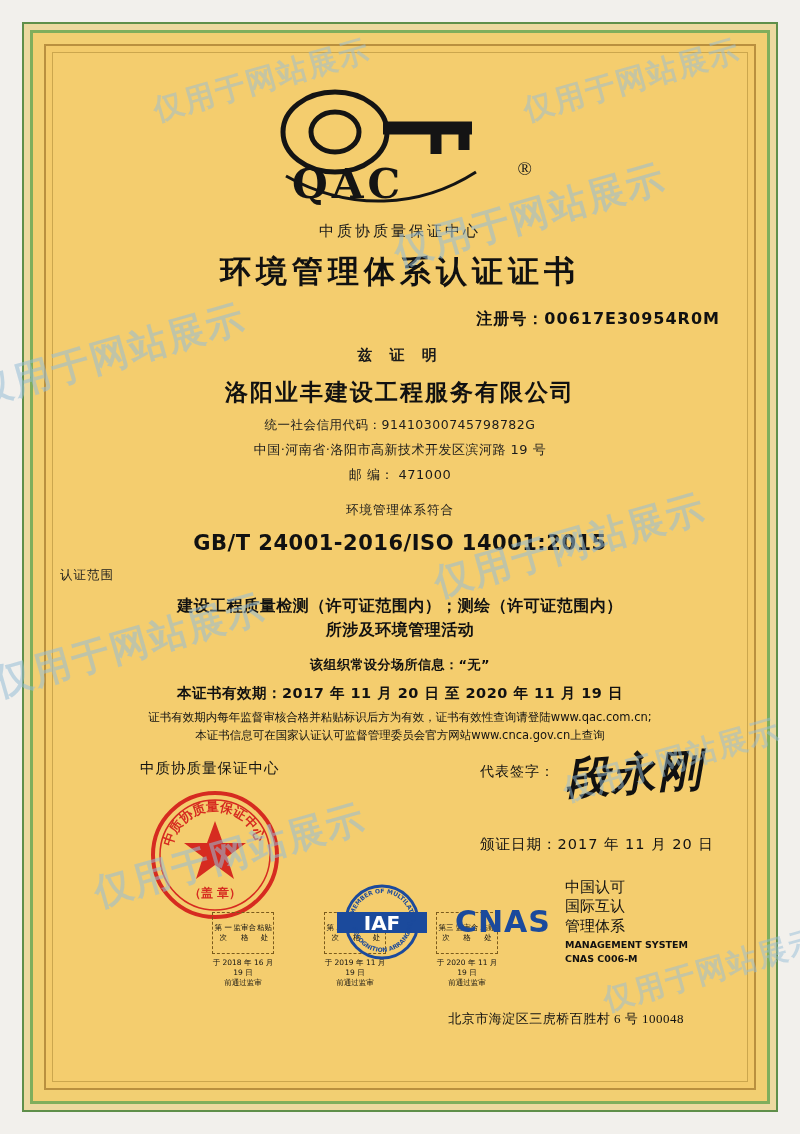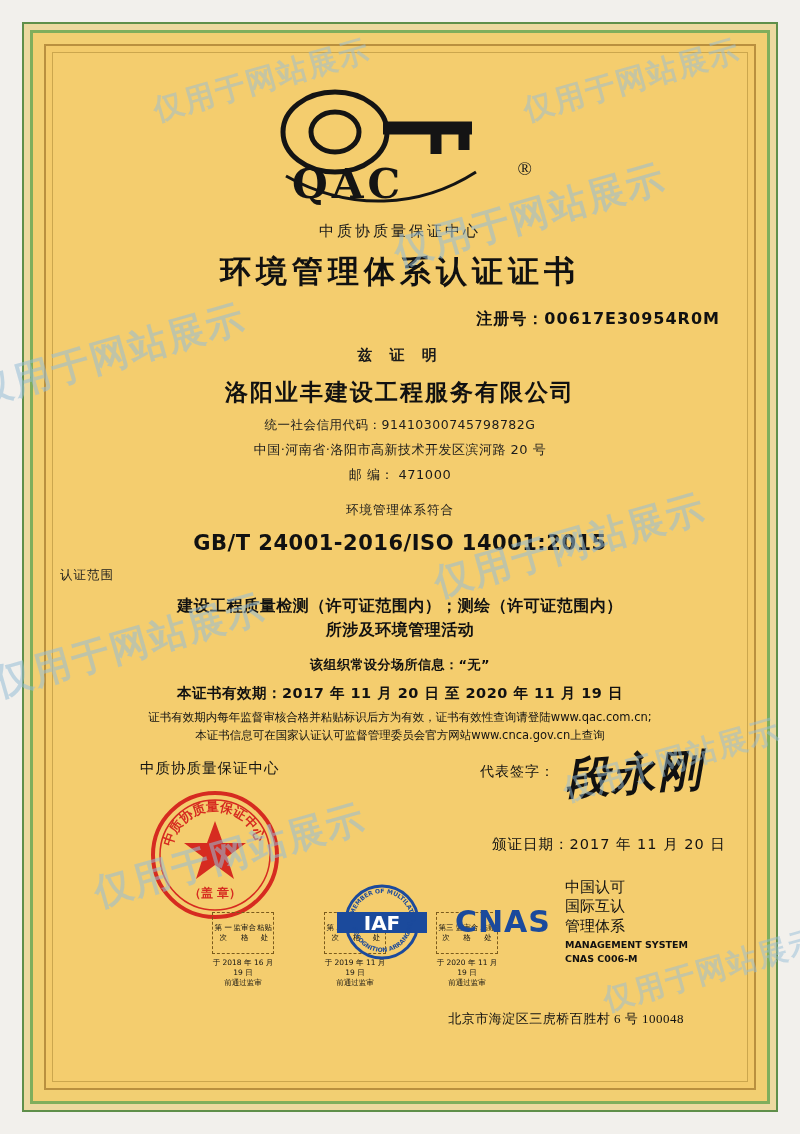--- a/index.html
+++ b/index.html
@@ -168,21 +168,21 @@
   .sig-hand{
     position:absolute;left:505px;top:-14px;
     font-family:"DejaVu Serif", serif;
     font-size:44px;color:#111;
     font-weight:bold;
     letter-spacing:2px;
     transform:rotate(-4deg);
     font-style:italic;
   }
   .issue-date{
-    position:absolute;left:432px;top:76px;
+    position:absolute;left:420px;top:76px;
     font-family:"DejaVu Sans", sans-serif;
     font-size:14.5px;color:#111;letter-spacing:1px;
   }
 
   
   .stamps{
     position:absolute;left:150px;bottom:86px;
     display:flex;gap:46px;
   }
   .stamp{
@@ -284,21 +284,21 @@
     <div class="regno">
       <span>注册号：</span><span>00617E30954R0M</span>
     </div>
 
     <div class="hereby">兹 证 明</div>
     <div class="company">洛阳业丰建设工程服务有限公司</div>
 
     <div class="small-line">
       <span>统一社会信用代码：</span><span>91410300745798782G</span>
     </div>
-    <div class="addr-line">中国·河南省·洛阳市高新技术开发区滨河路 20 号</div>
+    <div class="addr-line">中国·河南省·洛阳市高新技术开发区滨河路 19 号</div>
     <div class="addr-line">邮 编： 471000</div>
 
     <div class="conform">环境管理体系符合</div>
     <div class="standard">GB/T 24001-2016/ISO 14001:2015</div>
 
     <div class="scope-label">认证范围</div>
     <div class="scope-text">
       <div>建设工程质量检测（许可证范围内）；测绘（许可证范围内）</div>
       <div>所涉及环境管理活动</div>
     </div>

